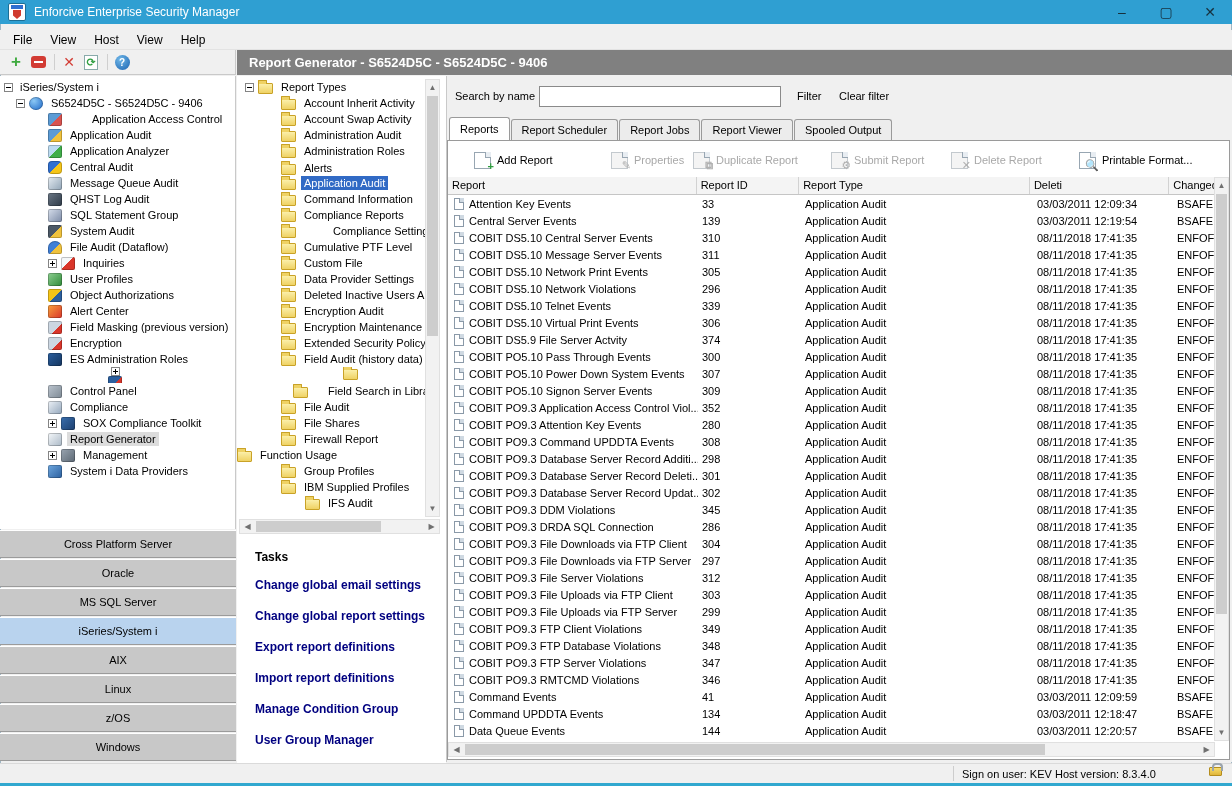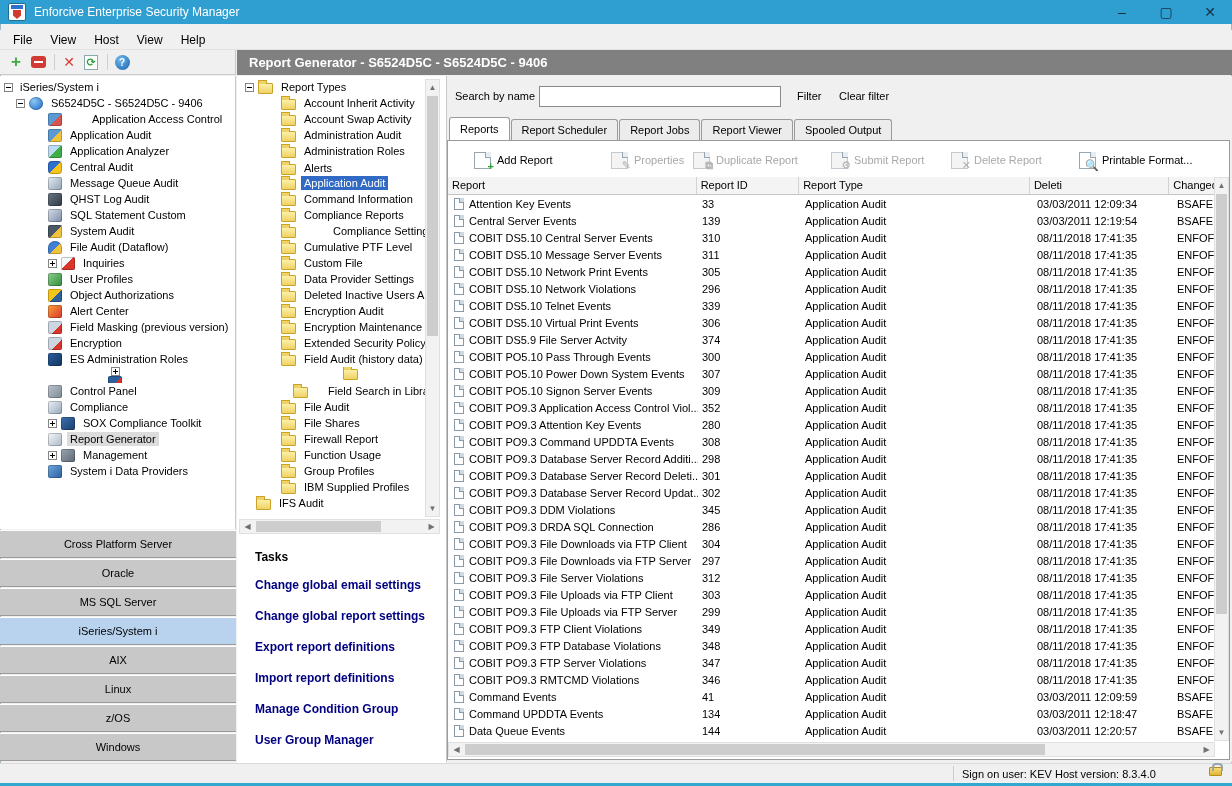--- a/index.html
+++ b/index.html
@@ -208,21 +208,21 @@
       <div class="tree-row" style="padding-left: 48px;">
         <span class="ti" data-icon="message-queue-audit-icon"></span>
         <span class="tl">Message Queue Audit</span>
       </div>
       <div class="tree-row" style="padding-left: 48px;">
         <span class="ti" data-icon="qhst-log-audit-icon"></span>
         <span class="tl">QHST Log Audit</span>
       </div>
       <div class="tree-row" style="padding-left: 48px;">
         <span class="ti" data-icon="sql-statement-audit-icon"></span>
-        <span class="tl">SQL Statement Custom</span>
+        <span class="tl">SQL Statement Group</span>
       </div>
       <div class="tree-row" style="padding-left: 48px;">
         <span class="ti" data-icon="system-audit-icon"></span>
         <span class="tl">System Audit</span>
       </div>
       <div class="tree-row" style="padding-left: 48px;">
         <span class="ti" data-icon="file-audit-dataflow-icon"></span>
         <span class="tl">File Audit (Dataflow)</span>
       </div>
       <div class="tree-row" style="padding-left: 48px;">
@@ -386,33 +386,33 @@
           <span class="tl">File Audit</span>
         </div>
         <div class="tree-row" style="padding-left: 44px;">
           <span class="ti" data-icon="folder-icon"></span>
           <span class="tl">File Shares</span>
         </div>
         <div class="tree-row" style="padding-left: 44px;">
           <span class="ti" data-icon="folder-icon"></span>
           <span class="tl">Firewall Report</span>
         </div>
-        <div class="tree-row" style="padding-left: 44px;">
+        <div class="tree-row" style="">
           <span class="ti" data-icon="folder-icon"></span>
           <span class="tl">Function Usage</span>
         </div>
         <div class="tree-row" style="padding-left: 44px;">
           <span class="ti" data-icon="folder-icon"></span>
           <span class="tl">Group Profiles</span>
         </div>
         <div class="tree-row" style="padding-left: 44px;">
           <span class="ti" data-icon="folder-icon"></span>
           <span class="tl">IBM Supplied Profiles</span>
         </div>
-        <div class="tree-row" style="padding-left: 19px;">
+        <div class="tree-row" style="padding-left: 68px;">
           <span class="ti" data-icon="folder-icon"></span>
           <span class="tl">IFS Audit</span>
         </div>
       </div>
     <div class="vscroll midtree-vscroll">
       <div class="arrow">▲</div>
       <div class="thumb" style="top:16px;height:240px;"></div>
       <div class="arrow down">▼</div>
     </div>
     <div class="hscroll midtree-hscroll">

